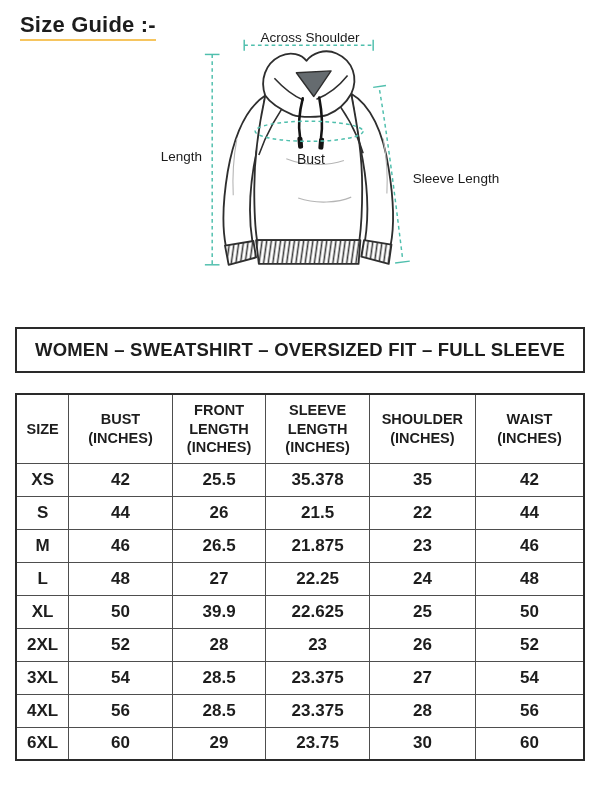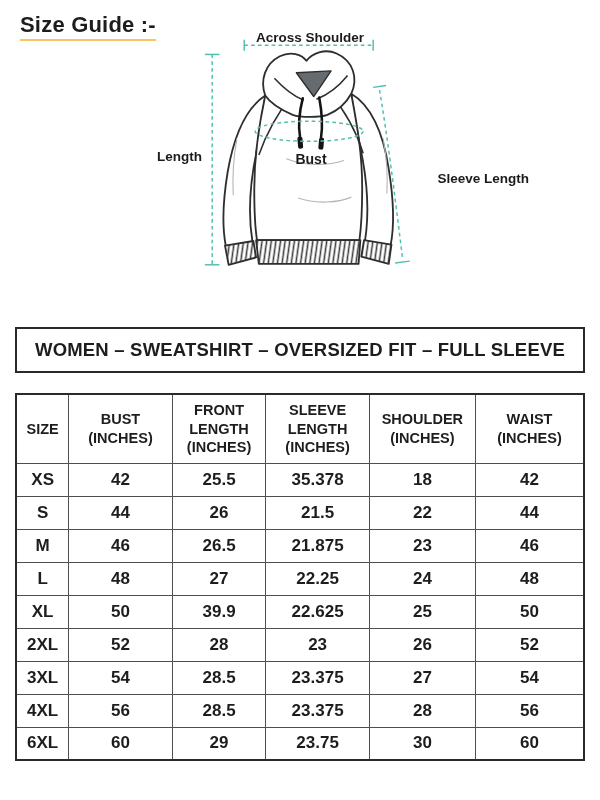--- a/index.html
+++ b/index.html
@@ -28,29 +28,29 @@
     position: relative;
     width: 570px;
     height: 300px;
     margin-top: -14px;
     margin-left: -15px;
     width: 600px;
   }
   .diagram svg { display: block; }
   .measure-label {
     position: absolute;
-    font-weight: bold;
+    font-weight: normal;
     font-size: 13.5px;
     color: #1b1b1b;
     white-space: nowrap;
   }
   .lbl-across  { left: 235px; top: 3px;   width: 150px; text-align: center; }
   .lbl-length  { left: 150px; top: 122px; width: 52px;  text-align: right; }
   .lbl-bust    { left: 284px; top: 124px; width: 54px;  text-align: center; font-size: 14px; }
-  .lbl-sleeve  { left: 409px; top: 144px; width: 120px; text-align: right; }
+  .lbl-sleeve  { left: 396px; top: 144px; width: 120px; text-align: center; }
 
   
   .banner {
     margin: 0 0 20px 0;
     border: 2px solid #2a2a2a;
     padding: 10px 16px;
     text-align: center;
   }
   .banner-text {
     font-size: 18.5px;
@@ -197,21 +197,21 @@
           <th>WAIST
 (INCHES)</th>
         </tr>
     </thead>
     <tbody>
         <tr>
           <td>XS</td>
           <td>42</td>
           <td>25.5</td>
           <td>35.378</td>
-          <td>18</td>
+          <td>35</td>
           <td>42</td>
         </tr>
         <tr>
           <td>S</td>
           <td>44</td>
           <td>26</td>
           <td>21.5</td>
           <td>22</td>
           <td>44</td>
         </tr>

